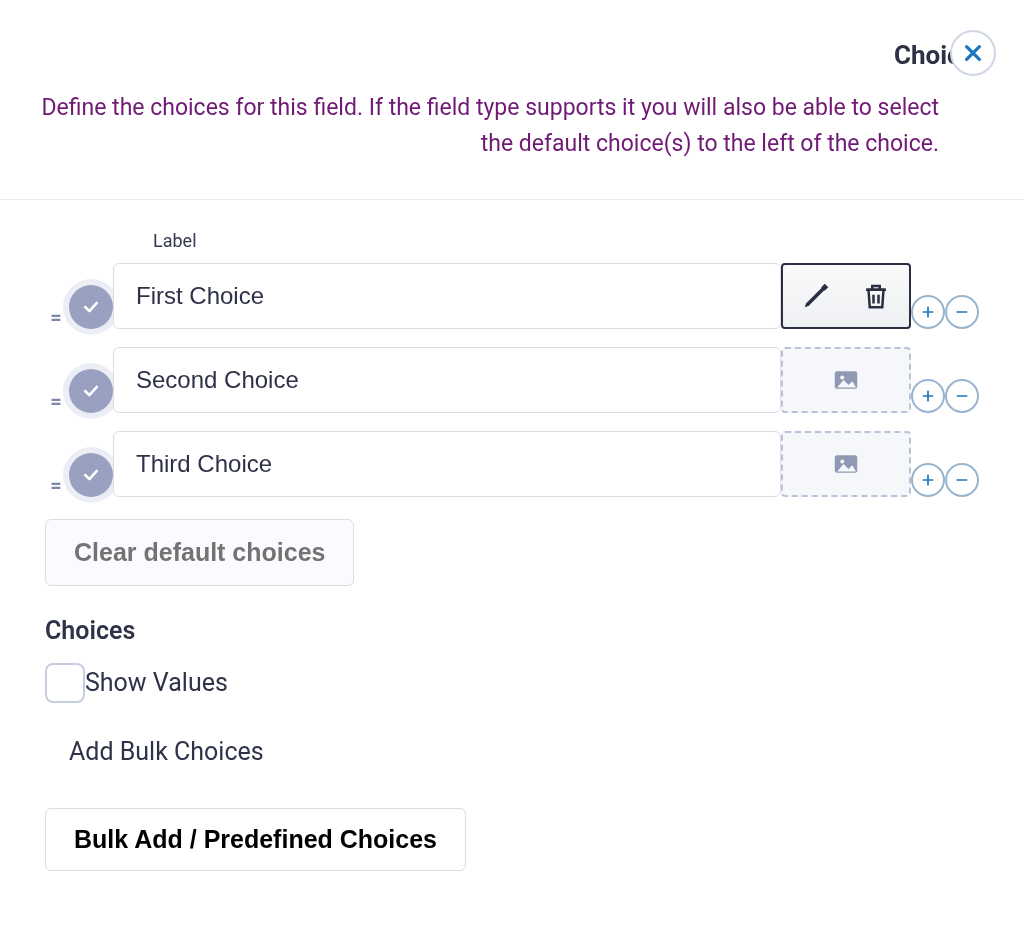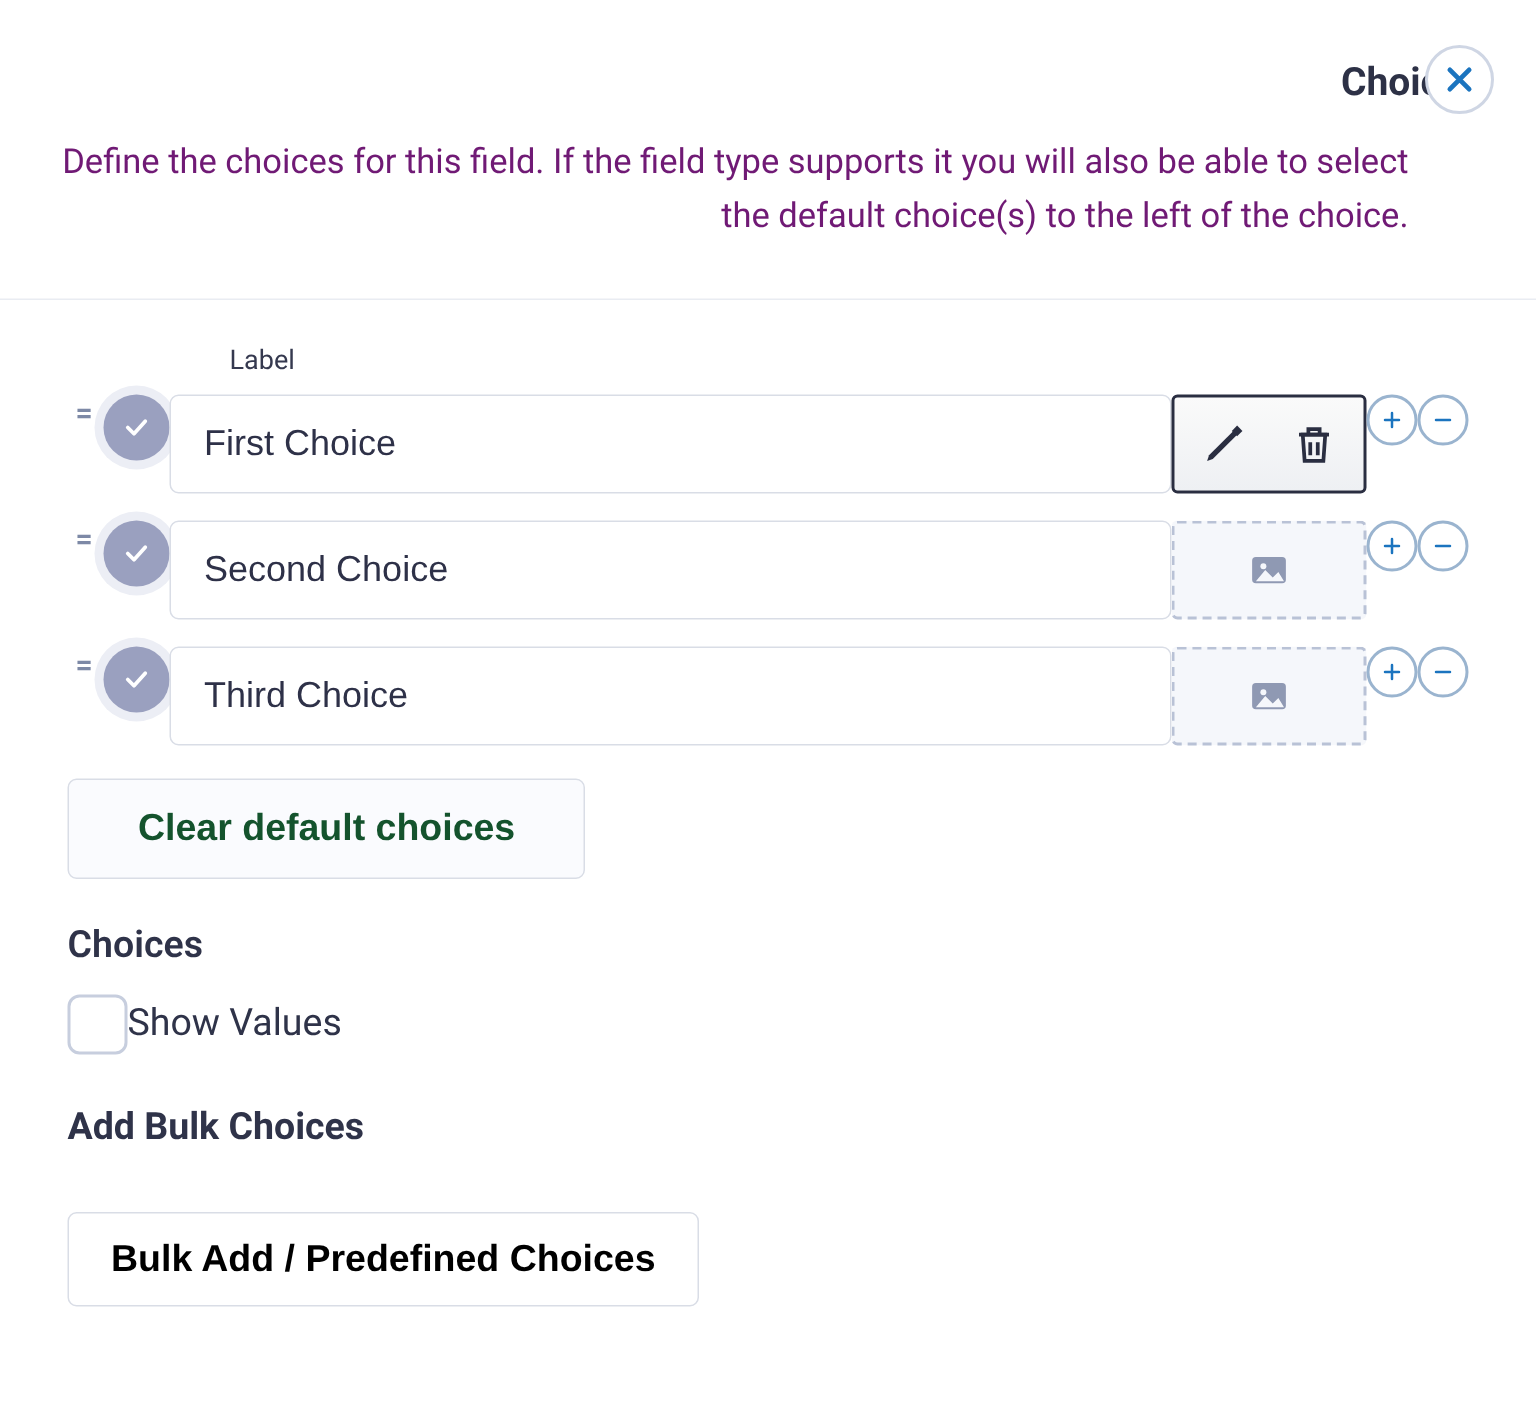--- a/index.html
+++ b/index.html
@@ -59,21 +59,21 @@
   }
   .label-heading{
     font-size:18px;
     color:#35394f;
     font-weight:400;
     padding-left:108px;
     margin-bottom:12px;
   }
   .row{
     display:flex;
-    align-items:flex-start;
+    align-items:flex-end;
     margin-bottom:18px;
   }
   .drag{
     width:24px;
     color:#7d89a6;
     display:flex;align-items:center;justify-content:center;
     cursor:grab;
     font-size:20px;
     letter-spacing:2px;
   }
@@ -119,36 +119,36 @@
     border:2px solid #9ab4cf;
     background:#fff;
     display:flex;align-items:center;justify-content:center;
     cursor:pointer;
     flex:0 0 34px;
   }
   .round-btn svg{width:16px;height:16px;}
   .clear-btn{
     display:inline-block;
     margin-top:4px;
-    padding:18px 46px;
+    padding:18px 28px;
     font-size:25px;
     font-weight:600;
-    color:#14532d;
+    color:#737373;
     background:#fafbfe;
     border:1px solid var(--line);
     border-radius:6px;
     cursor:pointer;
   }
   .sect-title{
     font-size:25px;
     font-weight:600;
     color:#2f3349;
     margin:30px 0 18px 0;
   }
-  .sect-title.small{font-weight:700;margin-top:34px;}
+  .sect-title.small{font-weight:400;margin-top:34px;margin-left:24px;}
   .check-row{
     display:flex;align-items:center;
     margin-top:4px;
   }
   .checkbox{
     width:40px;height:40px;border-radius:8px;
     border:2px solid #c7cede;background:#fff;
     cursor:pointer;
   }
   .check-label{

